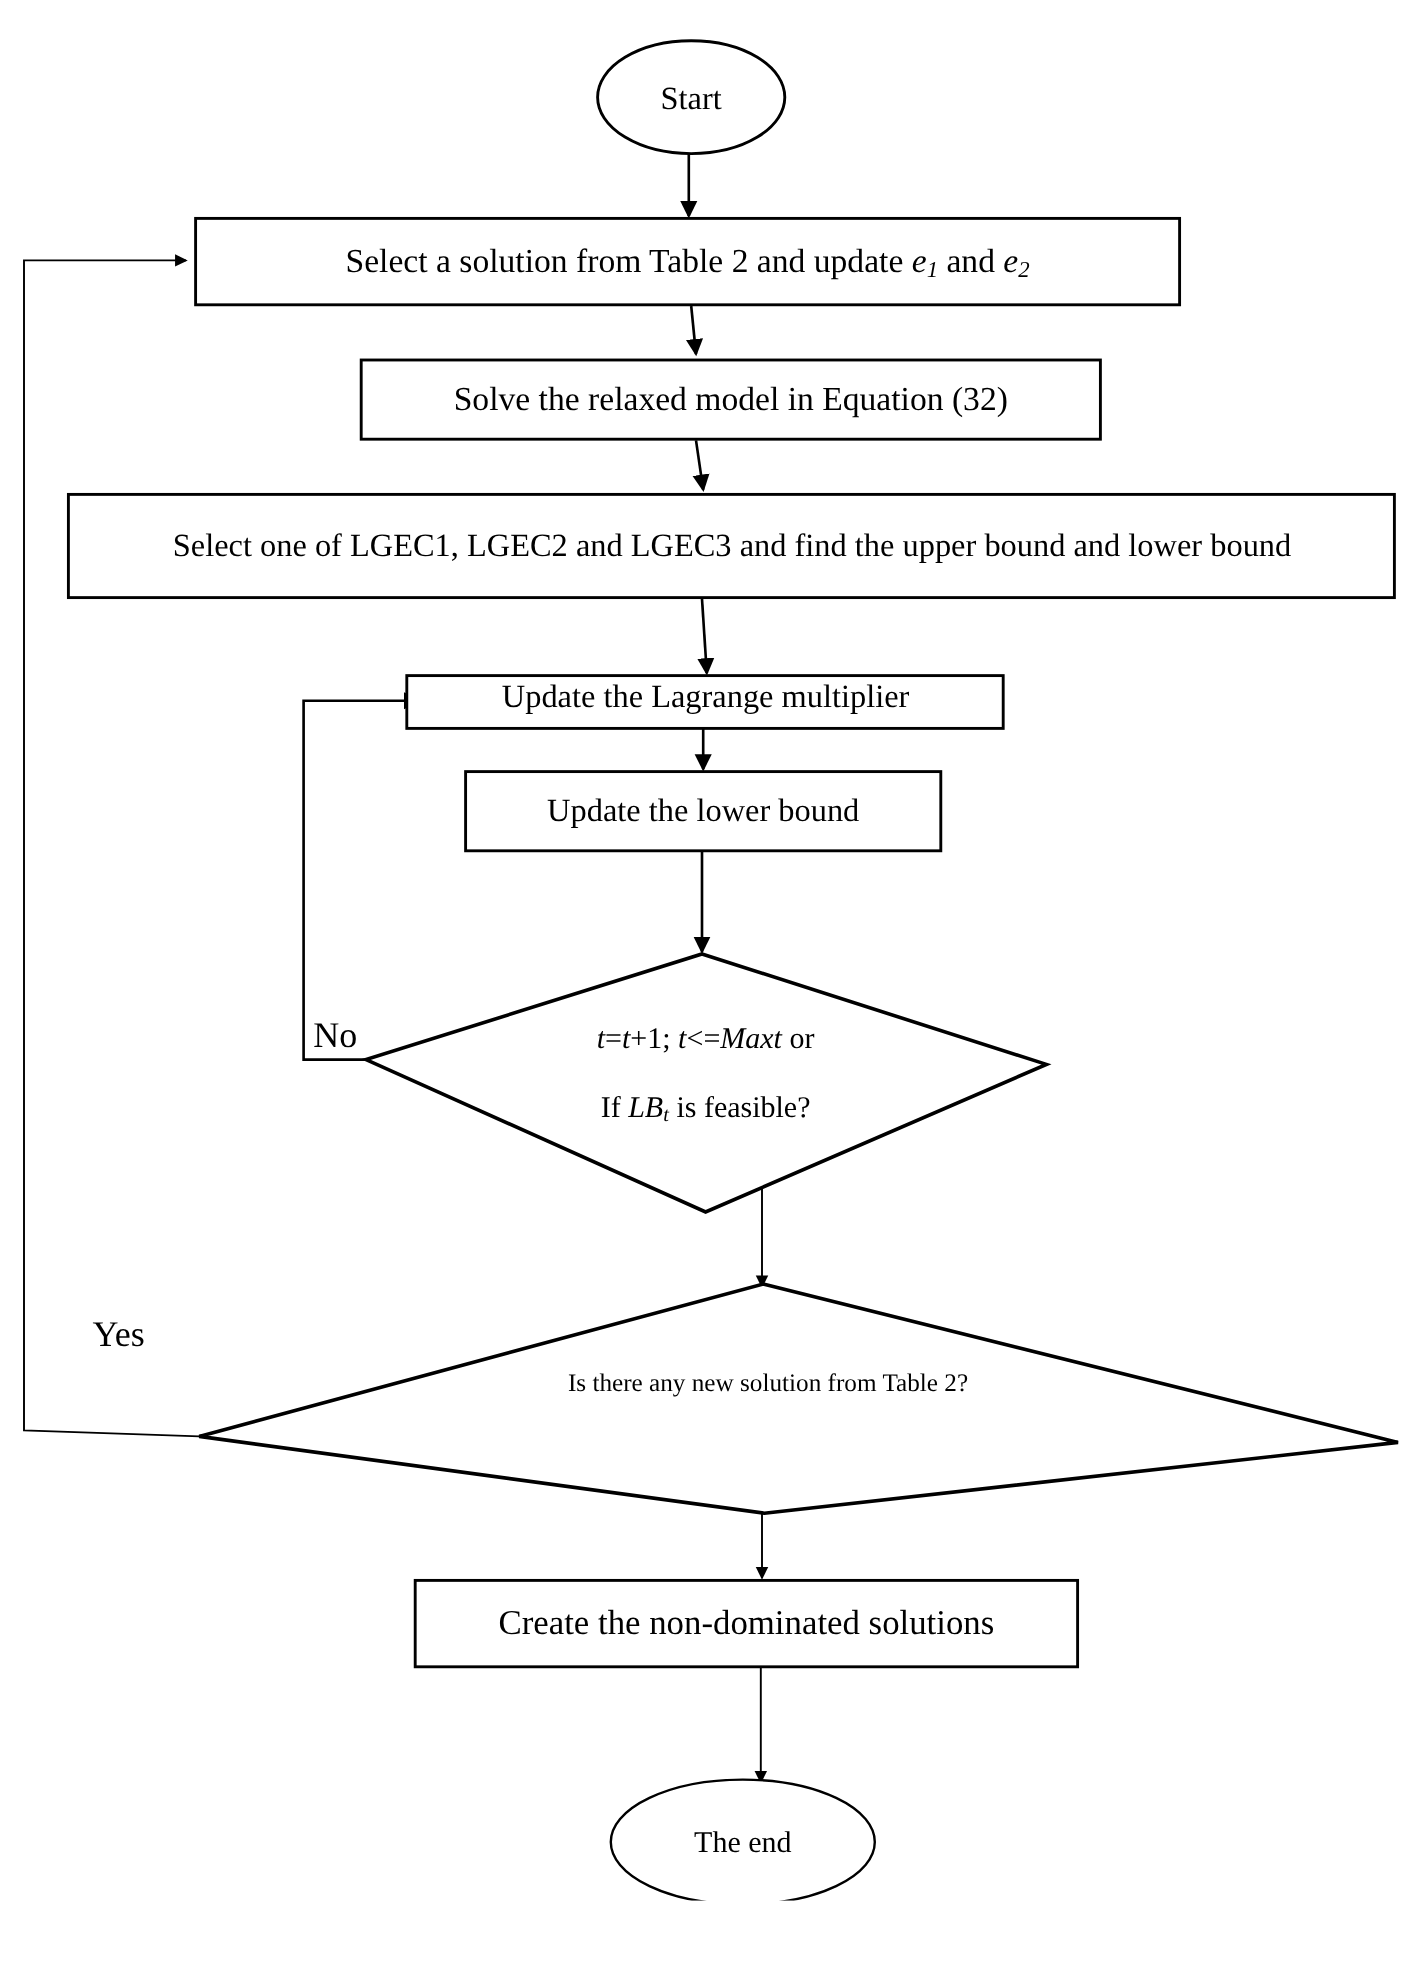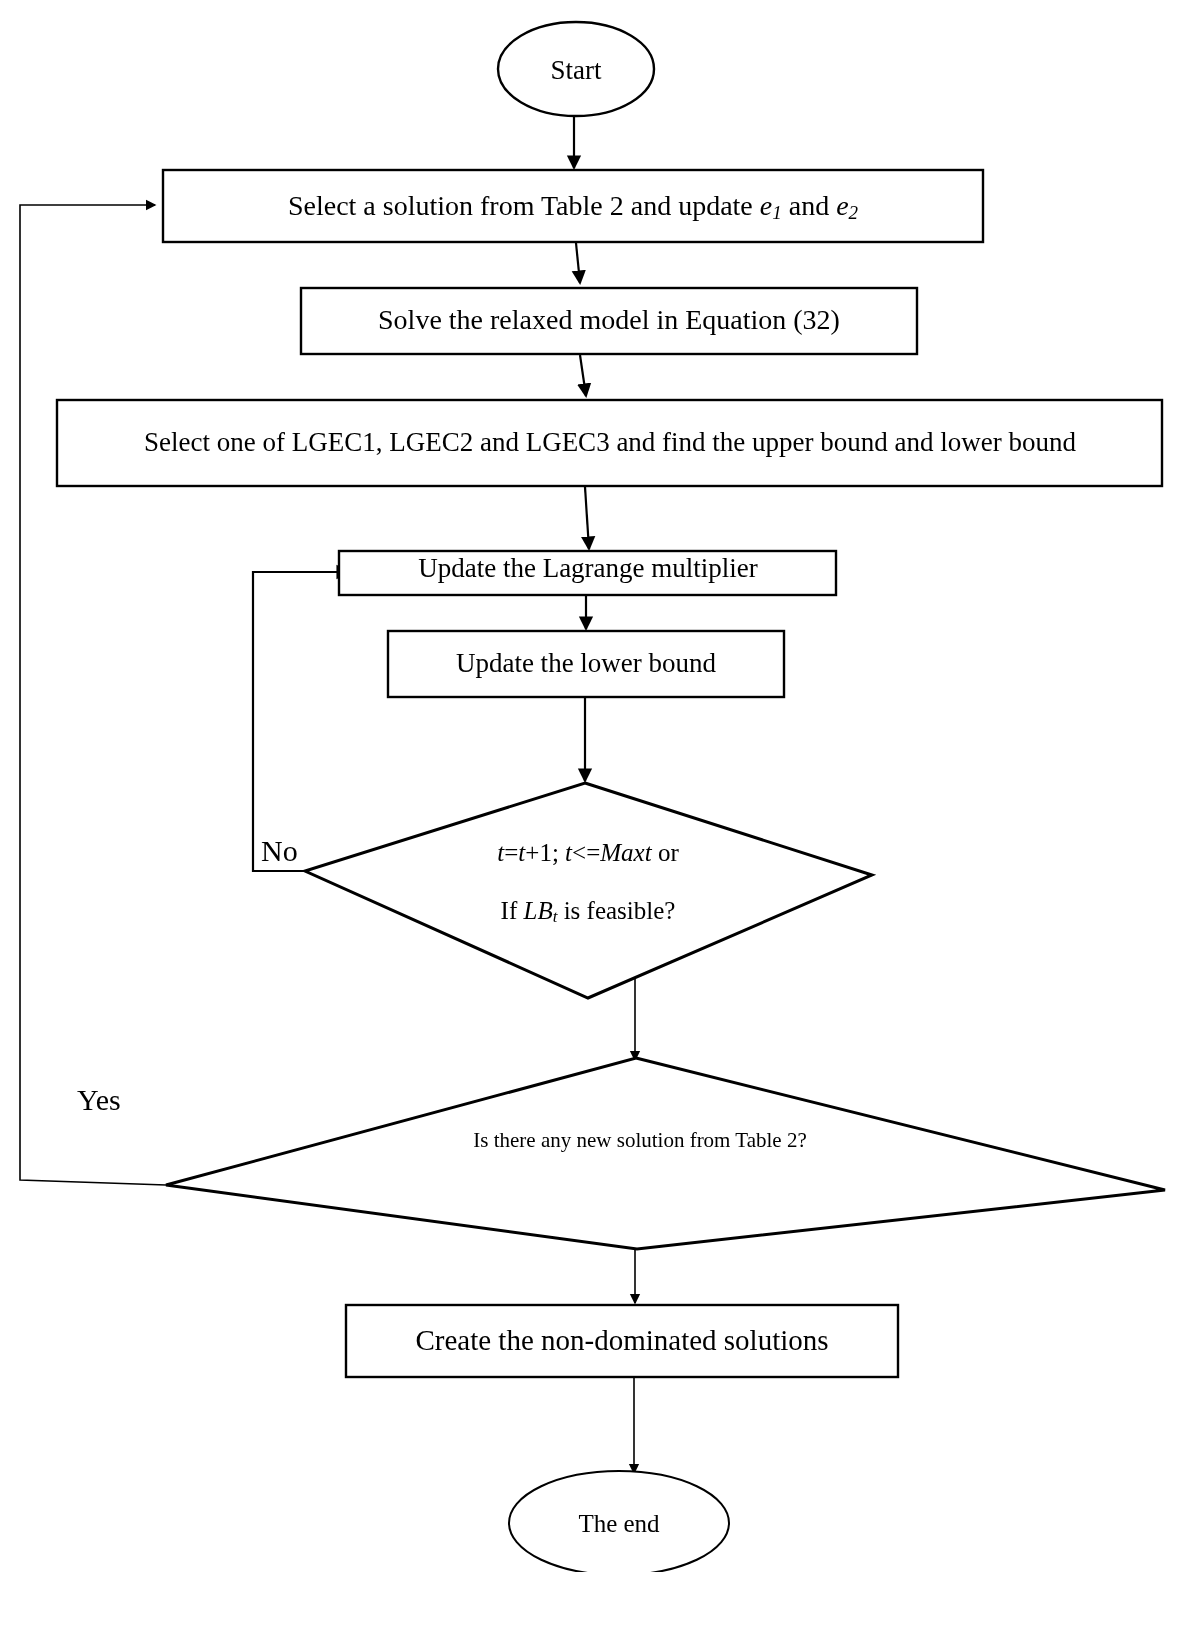--- a/index.html
+++ b/index.html
@@ -7,20 +7,21 @@
     padding: 0;
     background: #ffffff;
   }
   #page {
     position: relative;
     width: 1184px;
     height: 1572px;
     background: #ffffff;
     overflow: hidden;
     font-family: "Liberation Serif", "DejaVu Serif", serif;
+    margin-top: 12px;
   }
   svg#flowchart {
     position: absolute;
     left: 0;
     top: 0;
     width: 1184px;
     height: 1635px;
     display: block;
   }
   .shape-stroke {

